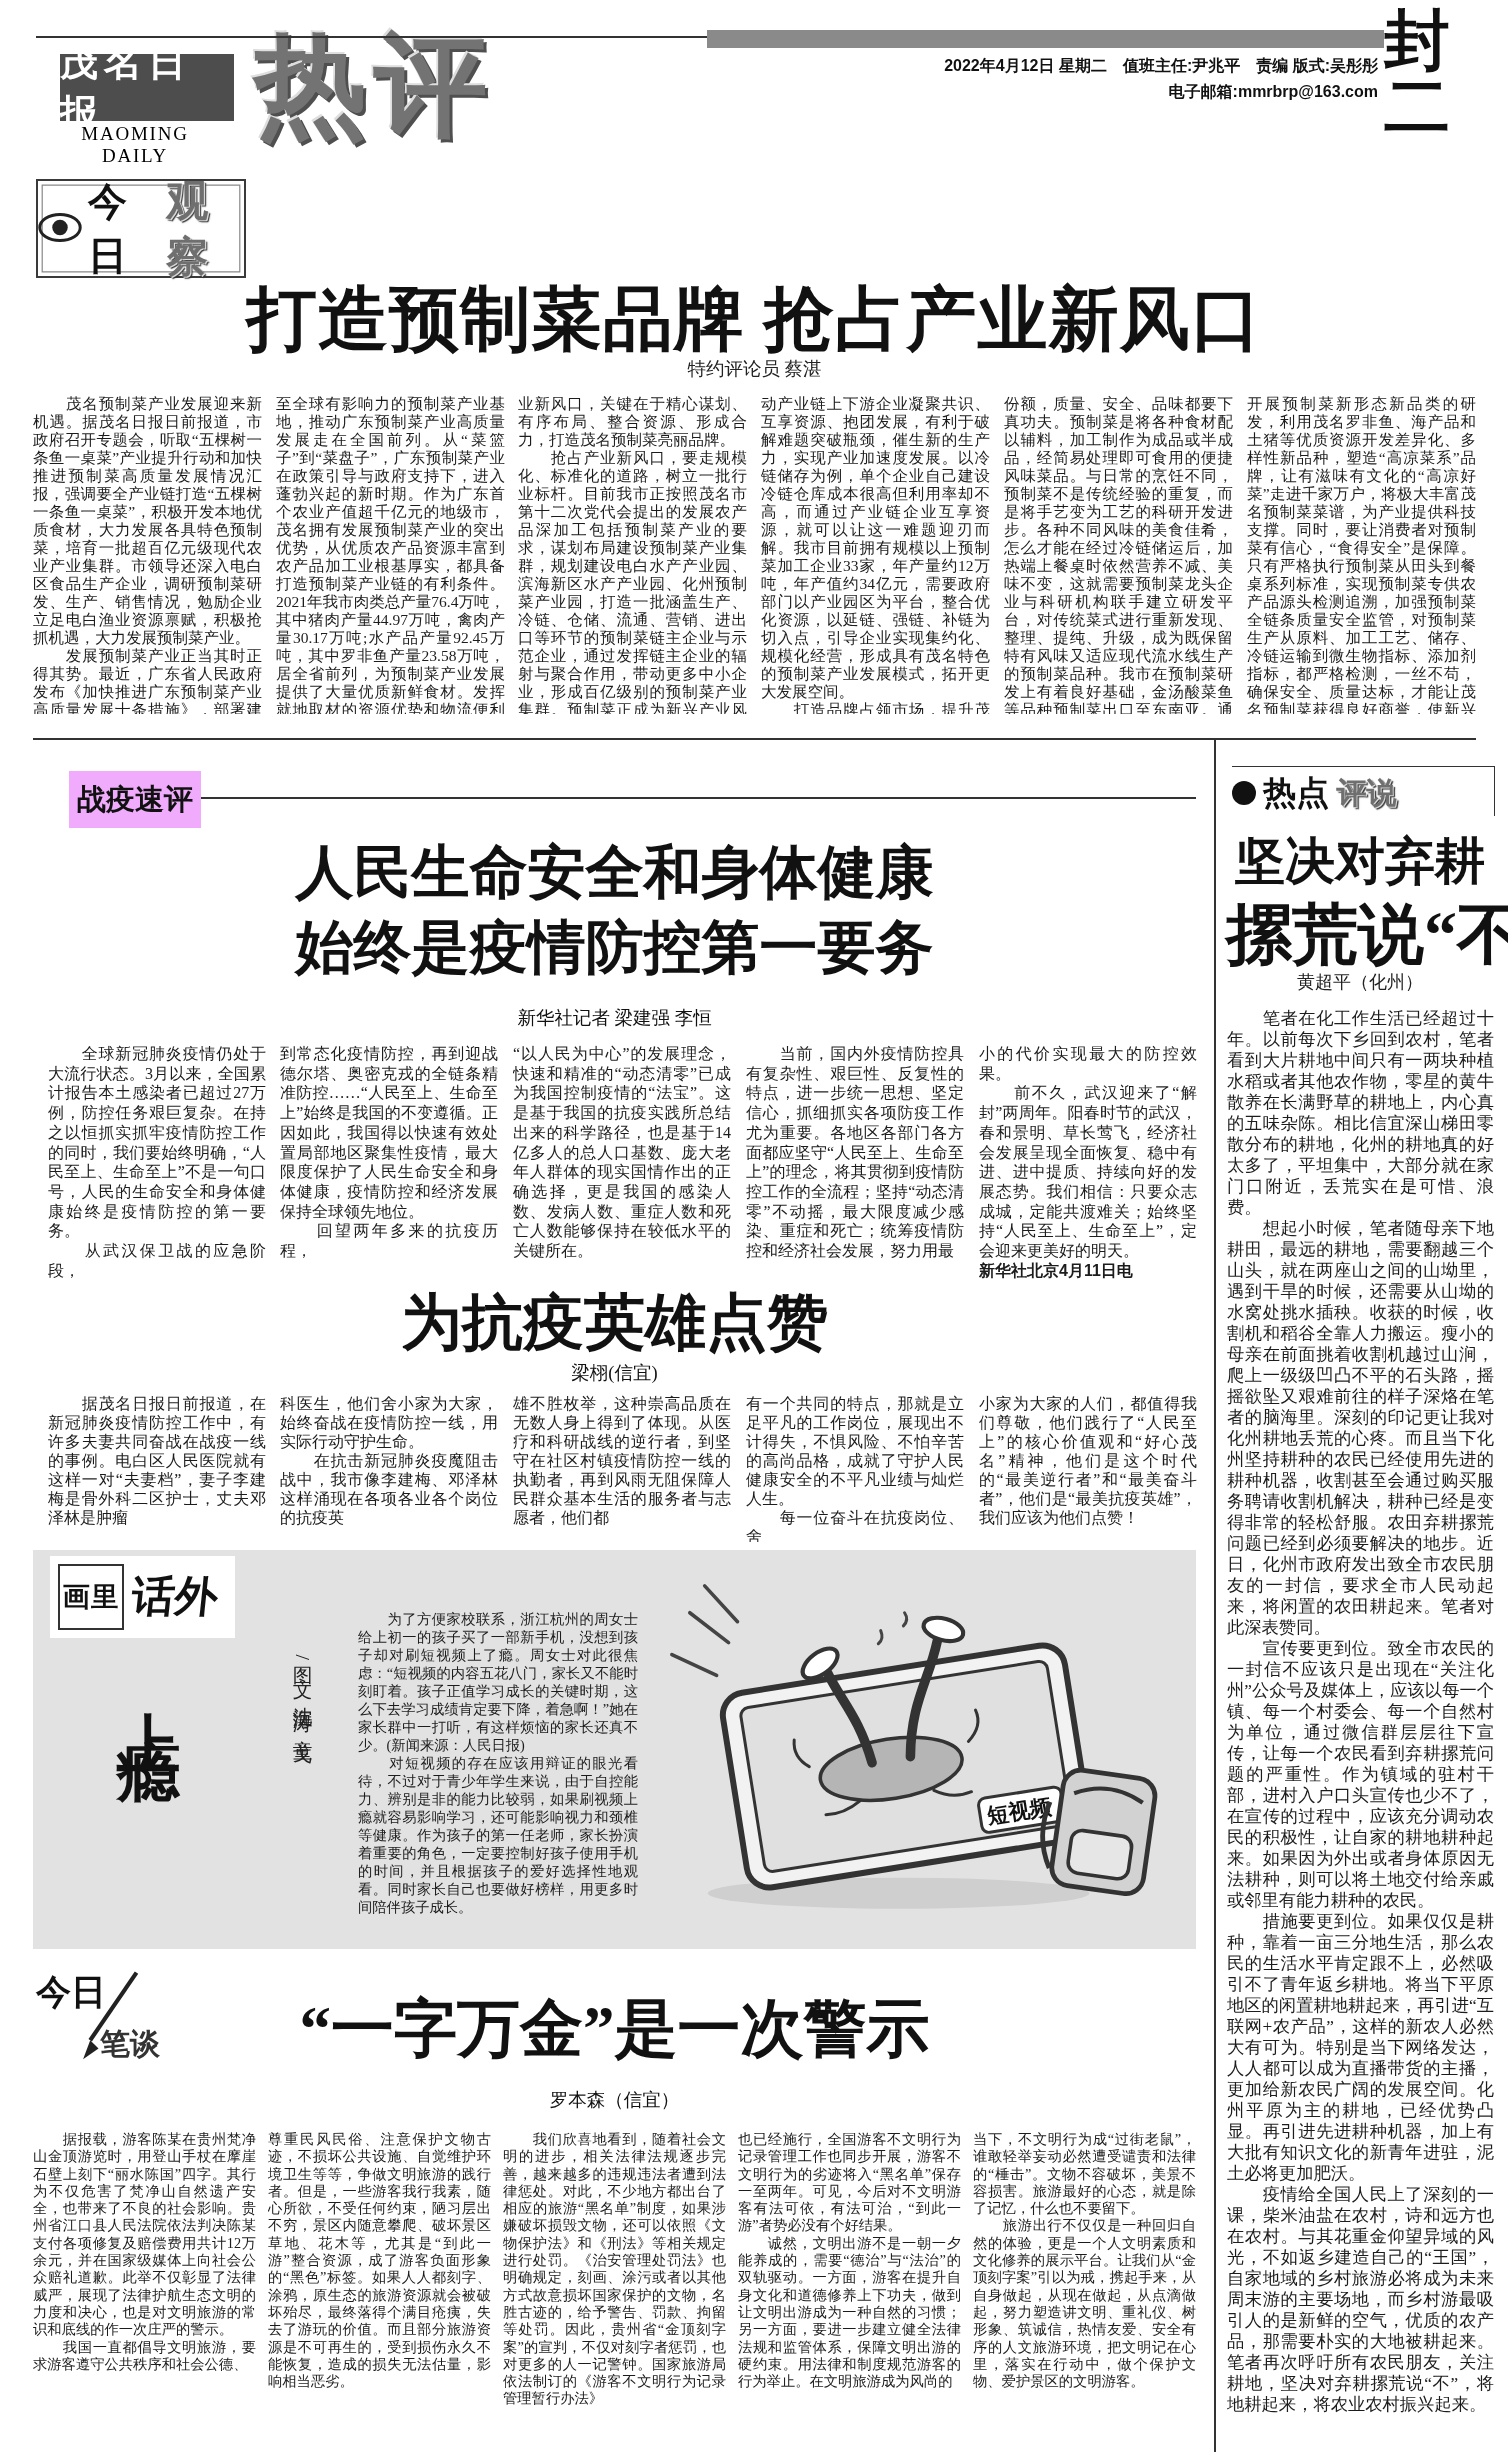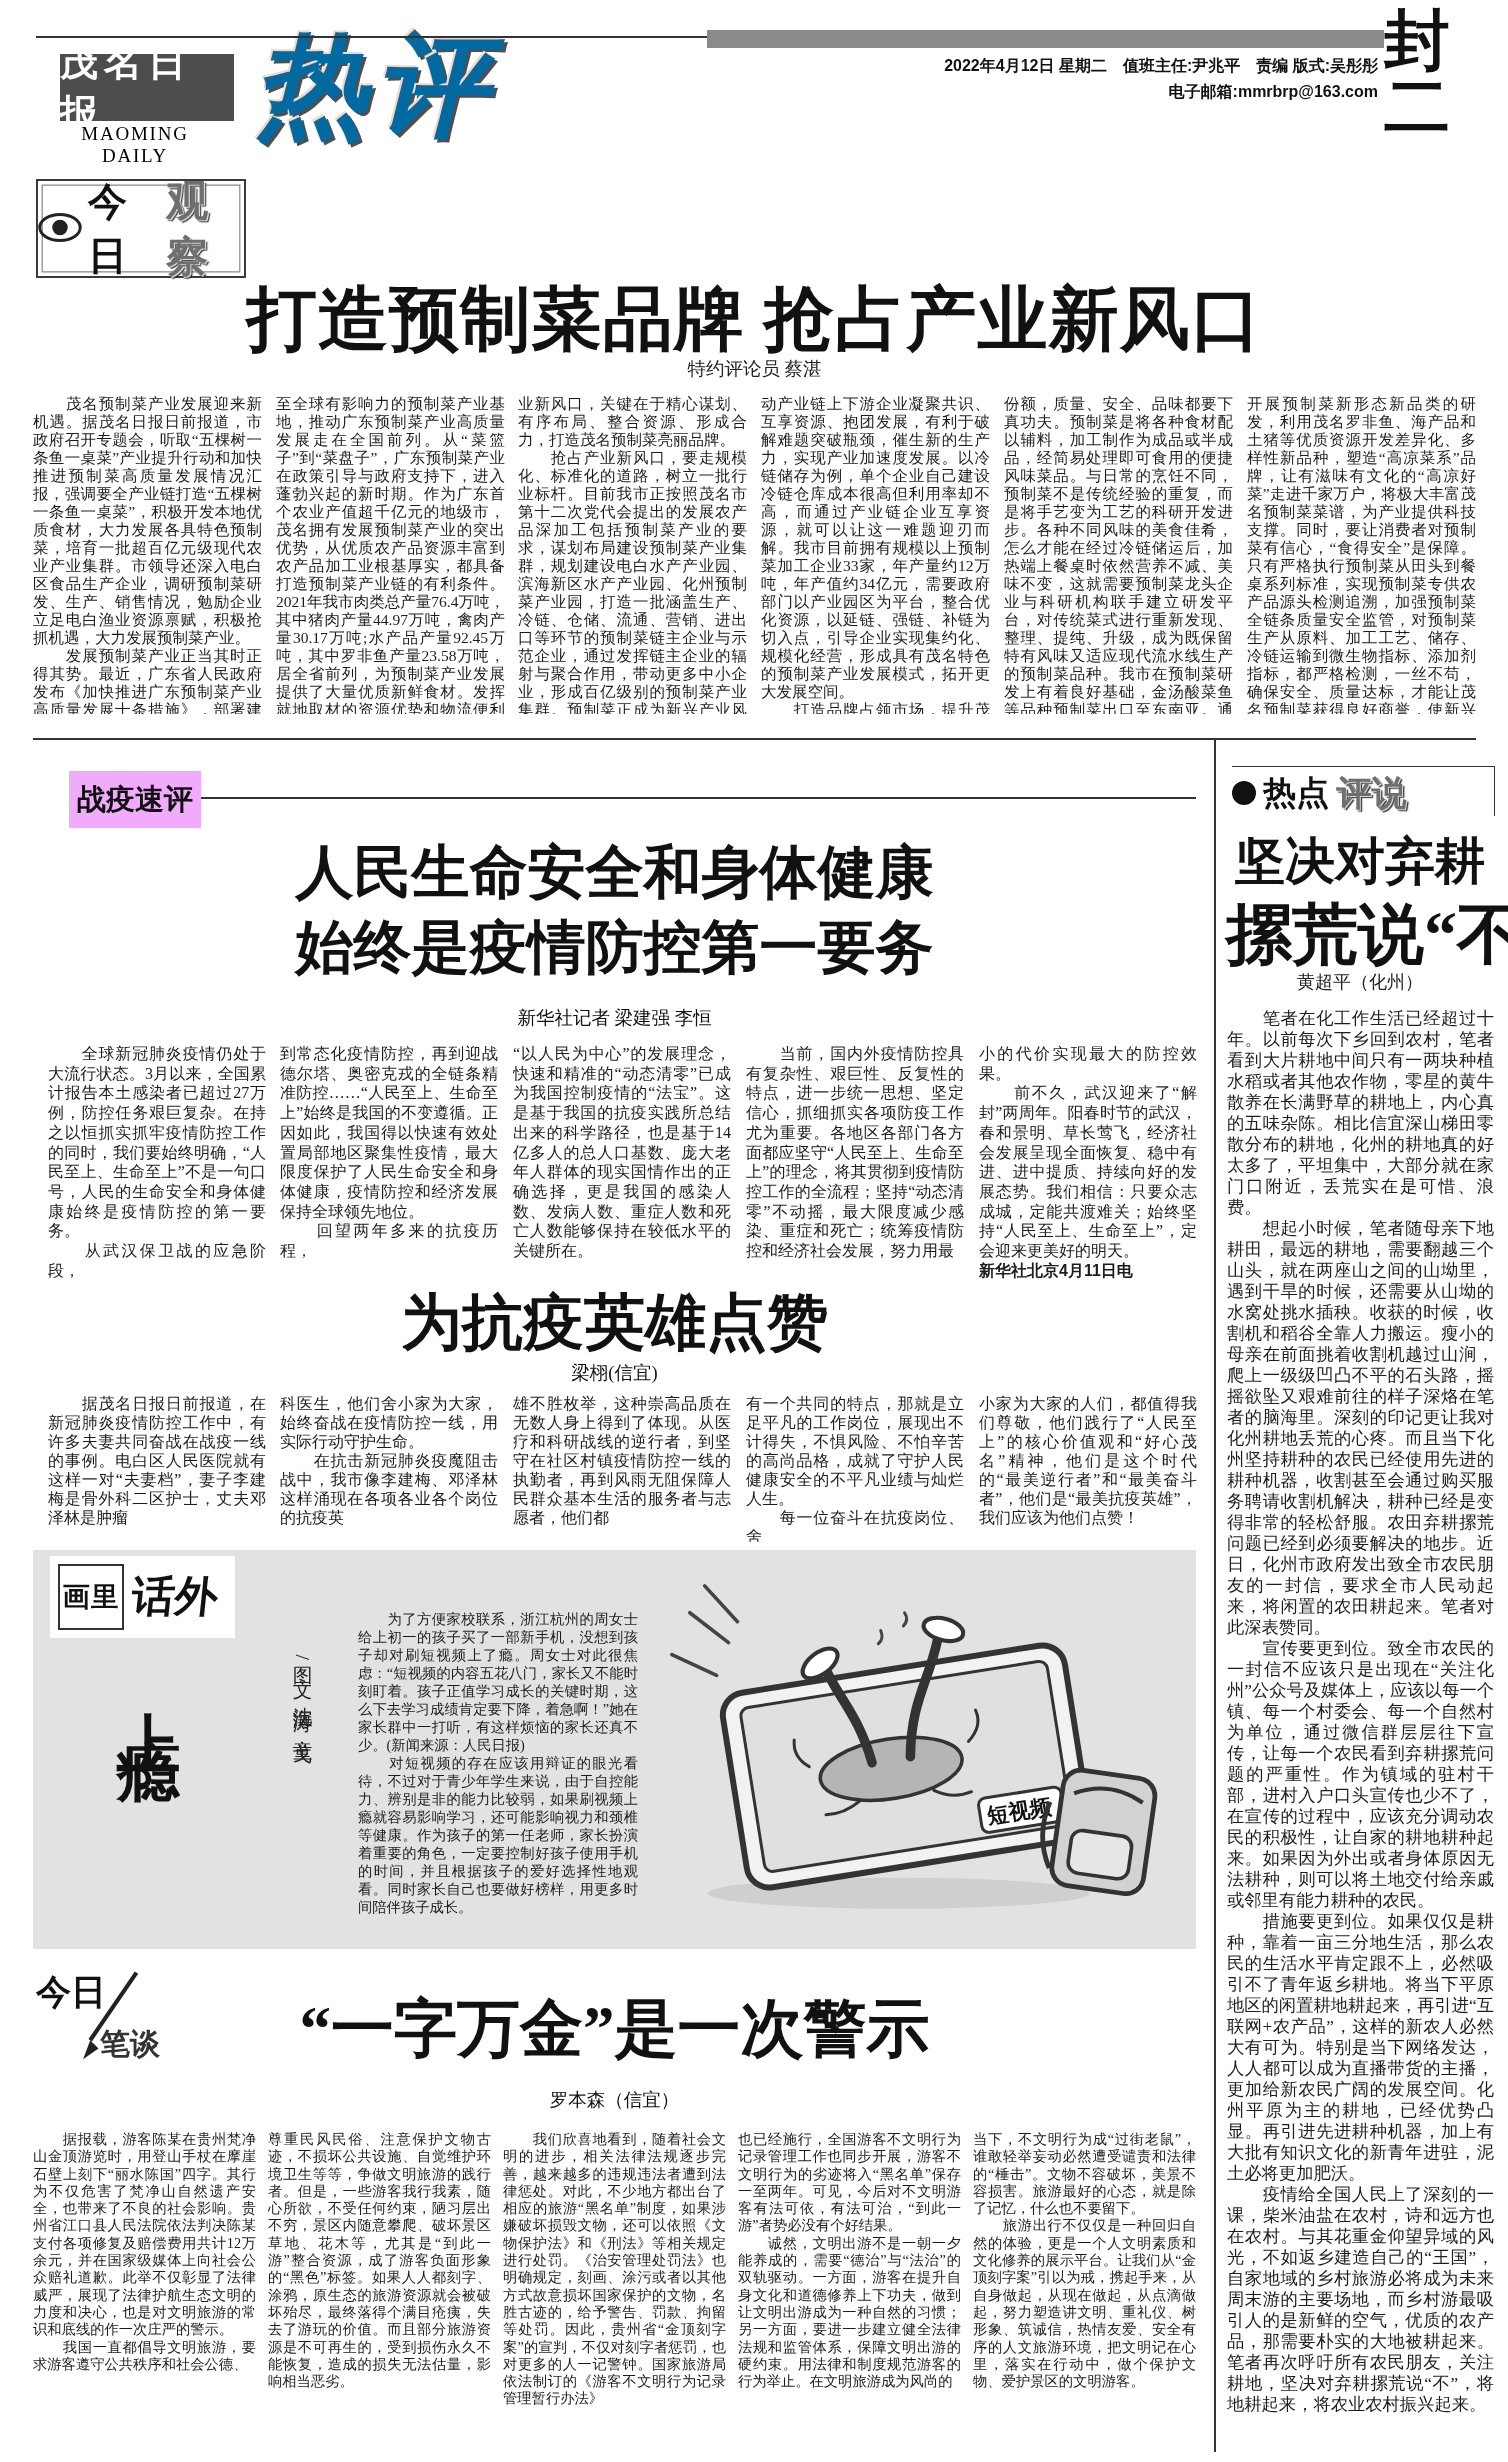--- a/index.html
+++ b/index.html
@@ -3,21 +3,21 @@
 <meta charset="utf-8">
 <style>
   html,body{margin:0;padding:0;background:#f2f2f2;}
   #page{position:relative;width:1508px;height:2462px;background:#ffffff;overflow:hidden;
         font-family:"Liberation Serif","DejaVu Serif",serif;color:#111;}
   .abs{position:absolute;}
   .center{text-align:center;}
   .col{position:absolute;text-align:justify;white-space:pre-line;overflow:hidden;color:#1c1c1c;}
   .serif{font-family:"Liberation Serif","DejaVu Serif",serif;}
   .sans{font-family:"Liberation Sans","DejaVu Sans",sans-serif;}
-  .emboss-big{color:#0369a1;text-shadow:-1.8px -1.8px 0 #dedede,3px 3px 0.6px #4f4f4f;font-style:italic;}
+  .emboss-big{color:#737373;text-shadow:-1.8px -1.8px 0 #dedede,3px 3px 0.6px #4f4f4f;}
   .emboss-dark{color:#6f6f6f;text-shadow:1.2px 1.2px 0 #d8d8d8,2.4px 2.4px 1.2px #2f2f2f;}
   .logo-box{background:#4d4d4d;color:#fff;display:flex;align-items:center;justify-content:center;}
   .badge-gray{background:#f0abfc;display:flex;align-items:center;justify-content:center;}
   .rule{background:#333;}
   .headline{font-weight:bold;white-space:nowrap;}
   .vert{writing-mode:vertical-rl;}
   .bold{font-weight:bold;}
 </style>
 </head>
 <body>
@@ -174,21 +174,21 @@
   <div class="col" style="left:268px;top:2131px;width:223px;height:322px;font-size:14.3px;line-height:17.3px;">尊重民风民俗、注意保护文物古迹，不损坏公共设施、自觉维护环境卫生等等，争做文明旅游的践行者。但是，一些游客我行我素，随心所欲，不受任何约束，陋习层出不穷，景区内随意攀爬、破坏景区草地、花木等，尤其是“到此一游”整合资源，成了游客负面形象的“黑色”标签。如果人人都刻字、涂鸦，原生态的旅游资源就会被破坏殆尽，最终落得个满目疮痍，失去了游玩的价值。而且部分旅游资源是不可再生的，受到损伤永久不能恢复，造成的损失无法估量，影响相当恶劣。</div>
   <div class="col" style="left:503px;top:2131px;width:223px;height:322px;font-size:14.3px;line-height:17.3px;">　　我们欣喜地看到，随着社会文明的进步，相关法律法规逐步完善，越来越多的违规违法者遭到法律惩处。对此，不少地方都出台了相应的旅游“黑名单”制度，如果涉嫌破坏损毁文物，还可以依照《文物保护法》和《刑法》等相关规定进行处罚。《治安管理处罚法》也明确规定，刻画、涂污或者以其他方式故意损坏国家保护的文物，名胜古迹的，给予警告、罚款、拘留等处罚。因此，贵州省“金顶刻字案”的宣判，不仅对刻字者惩罚，也对更多的人一记警钟。国家旅游局依法制订的《游客不文明行为记录管理暂行办法》</div>
   <div class="col" style="left:738px;top:2131px;width:223px;height:322px;font-size:14.3px;line-height:17.3px;">也已经施行，全国游客不文明行为记录管理工作也同步开展，游客不文明行为的劣迹将入“黑名单”保存一至两年。可见，今后对不文明游客有法可依，有法可治，“到此一游”者势必没有个好结果。
 　　诚然，文明出游不是一朝一夕能养成的，需要“德治”与“法治”的双轨驱动。一方面，游客在提升自身文化和道德修养上下功夫，做到让文明出游成为一种自然的习惯；另一方面，要进一步建立健全法律法规和监管体系，保障文明出游的硬约束。用法律和制度规范游客的行为举止。在文明旅游成为风尚的</div>
   <div class="col" style="left:973px;top:2131px;width:223px;height:322px;font-size:14.3px;line-height:17.3px;">当下，不文明行为成“过街老鼠”，谁敢轻举妄动必然遭受谴责和法律的“棰击”。文物不容破坏，美景不容损害。旅游最好的心态，就是除了记忆，什么也不要留下。
 　　旅游出行不仅仅是一种回归自然的体验，更是一个人文明素质和文化修养的展示平台。让我们从“金顶刻字案”引以为戒，携起手来，从自身做起，从现在做起，从点滴做起，努力塑造讲文明、重礼仪、树形象、筑诚信，热情友爱、安全有序的人文旅游环境，把文明记在心里，落实在行动中，做个保护文物、爱护景区的文明游客。</div>
 
   <div class="abs" style="left:1232px;top:766px;width:263px;height:50px;border-top:1.8px solid #333;border-right:1.8px solid #333;display:flex;align-items:center;gap:7.2px;padding-top:3.6px;box-sizing:border-box;">
     <span style="width:24px;height:24px;border-radius:50%;background:#111;display:inline-block;"></span>
     <span class="serif" style="font-size:33px;font-weight:bold;">热点</span>
-    <span class="serif emboss-dark" style="font-size:35px;font-weight:bold;">评说</span>
+    <span class="serif emboss-dark" style="font-size:30px;font-weight:bold;">评说</span>
   </div>
 
   <div class="abs center headline serif" style="left:1226px;top:828px;width:268px;font-size:50px;">坚决对弃耕</div>
   <div class="abs center headline serif" style="left:1226px;top:890px;width:268px;font-size:66px;">摞荒说“不”</div>
   <div class="abs center" style="left:1226px;top:970px;width:268px;font-size:18px;color:#222;">黄超平（化州）</div>
 
   <div class="col" style="left:1227px;top:1008px;width:267px;height:1435px;font-size:17.3px;line-height:21px;">　　笔者在化工作生活已经超过十年。以前每次下乡回到农村，笔者看到大片耕地中间只有一两块种植水稻或者其他农作物，零星的黄牛散养在长满野草的耕地上，内心真的五味杂陈。相比信宜深山梯田零散分布的耕地，化州的耕地真的好太多了，平坦集中，大部分就在家门口附近，丢荒实在是可惜、浪费。
 　　想起小时候，笔者随母亲下地耕田，最远的耕地，需要翻越三个山头，就在两座山之间的山坳里，遇到干旱的时候，还需要从山坳的水窝处挑水插秧。收获的时候，收割机和稻谷全靠人力搬运。瘦小的母亲在前面挑着收割机越过山涧，爬上一级级凹凸不平的石头路，摇摇欲坠又艰难前往的样子深烙在笔者的脑海里。深刻的印记更让我对化州耕地丢荒的心疼。而且当下化州坚持耕种的农民已经使用先进的耕种机器，收割甚至会通过购买服务聘请收割机解决，耕种已经是变得非常的轻松舒服。农田弃耕摞荒问题已经到必须要解决的地步。近日，化州市政府发出致全市农民朋友的一封信，要求全市人民动起来，将闲置的农田耕起来。笔者对此深表赞同。
 　　宣传要更到位。致全市农民的一封信不应该只是出现在“关注化州”公众号及媒体上，应该以每一个镇、每一个村委会、每一个自然村为单位，通过微信群层层往下宣传，让每一个农民看到弃耕摞荒问题的严重性。作为镇域的驻村干部，进村入户口头宣传也少不了，在宣传的过程中，应该充分调动农民的积极性，让自家的耕地耕种起来。如果因为外出或者身体原因无法耕种，则可以将土地交付给亲戚或邻里有能力耕种的农民。
 　　措施要更到位。如果仅仅是耕种，靠着一亩三分地生活，那么农民的生活水平肯定跟不上，必然吸引不了青年返乡耕地。将当下平原地区的闲置耕地耕起来，再引进“互联网+农产品”，这样的新农人必然大有可为。特别是当下网络发达，人人都可以成为直播带货的主播，更加给新农民广阔的发展空间。化州平原为主的耕地，已经优势凸显。再引进先进耕种机器，加上有大批有知识文化的新青年进驻，泥土必将更加肥沃。

